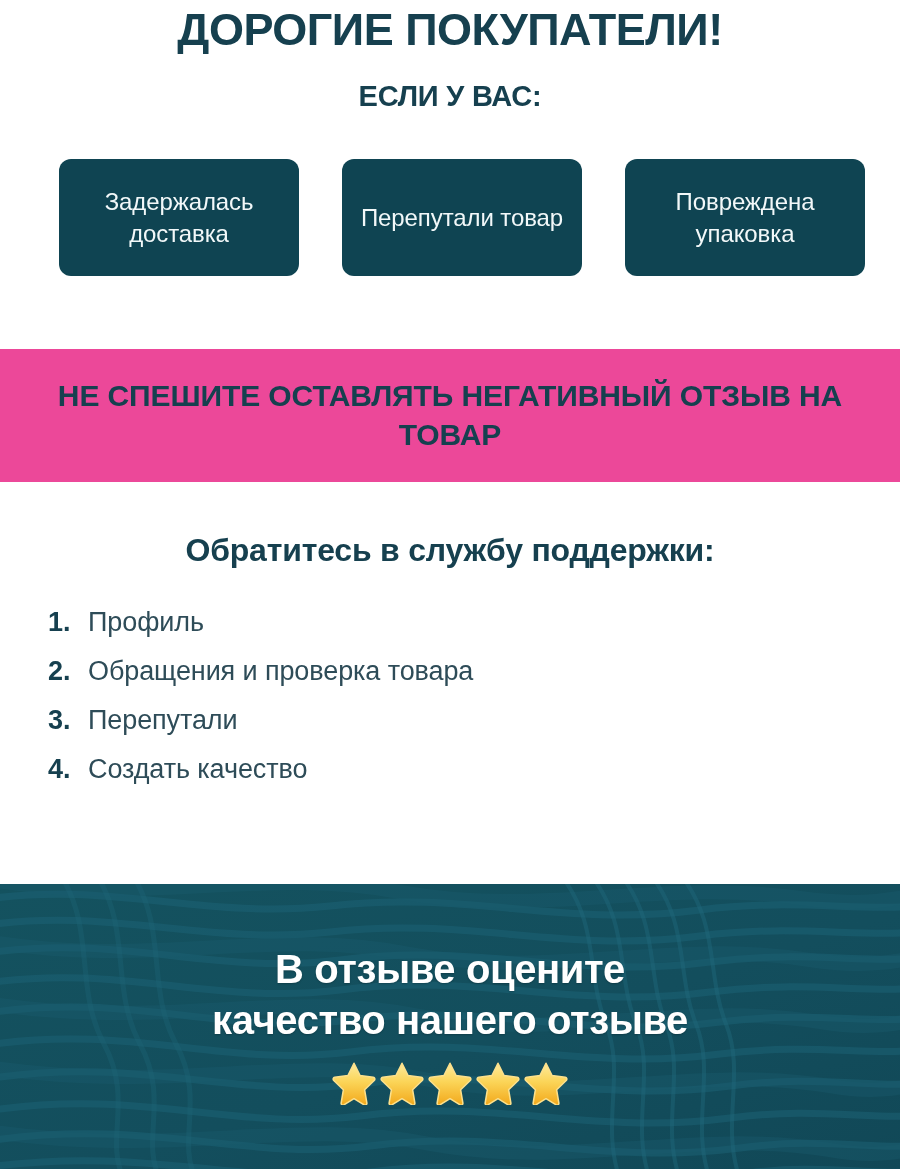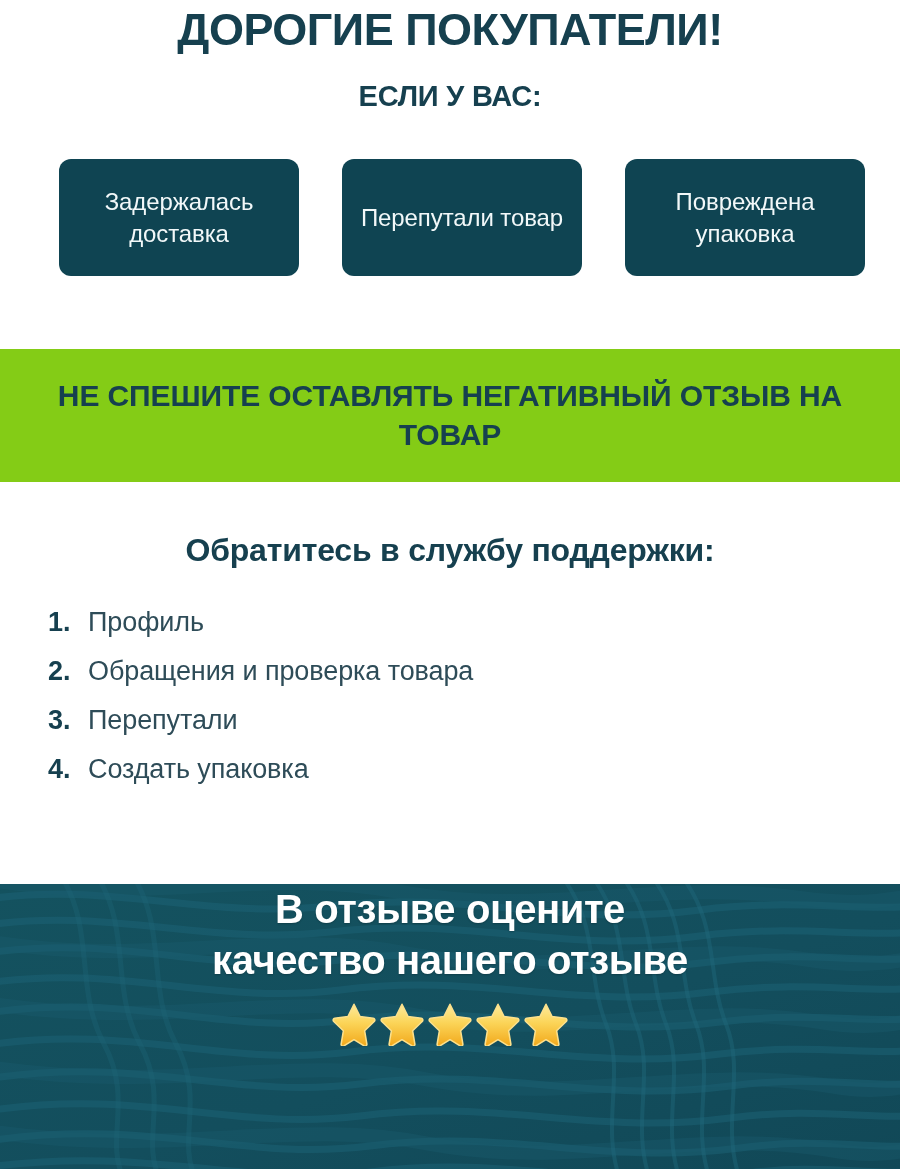--- a/index.html
+++ b/index.html
@@ -79,21 +79,21 @@
     text-align: center;
     font-weight: normal;
     letter-spacing: -0.1px;
   }
 
   
   .teal-band {
     margin-top: 73px;
     width: 100%;
     height: 133px;
-    background: #84cc16;
+    background: #ec4899;
     display: flex;
     align-items: center;
     justify-content: center;
     box-sizing: border-box;
   }
 
   .teal-text {
     color: #16404F;
     font-size: 30px;
     font-weight: bold;
@@ -150,20 +150,21 @@
   
   .bottom-panel {
     position: relative;
     width: 100%;
     height: 285px;
     background: #13505F;
     overflow: hidden;
     display: flex;
     flex-direction: column;
     align-items: center;
+    justify-content: center;
   }
 
   .bottom-panel .wave-bg {
     position: absolute;
     inset: 0;
     width: 100%;
     height: 100%;
     display: block;
   }
 
@@ -235,21 +236,21 @@
       <li class="step">
         <span class="step-num">2.</span>
         <span class="step-text">Обращения и проверка товара</span>
       </li>
       <li class="step">
         <span class="step-num">3.</span>
         <span class="step-text">Перепутали</span>
       </li>
       <li class="step">
         <span class="step-num">4.</span>
-        <span class="step-text">Создать упаковка</span>
+        <span class="step-text">Создать качество</span>
       </li>
     </ol>
   </div>
 
   <div class="bottom-panel">
 
     <svg class="wave-bg" viewBox="0 0 900 285" preserveAspectRatio="none">
       <defs>
         <linearGradient id="panelGrad" x1="0" y1="0" x2="1" y2="1">
           <stop offset="0%" stop-color="#14525F"></stop>

